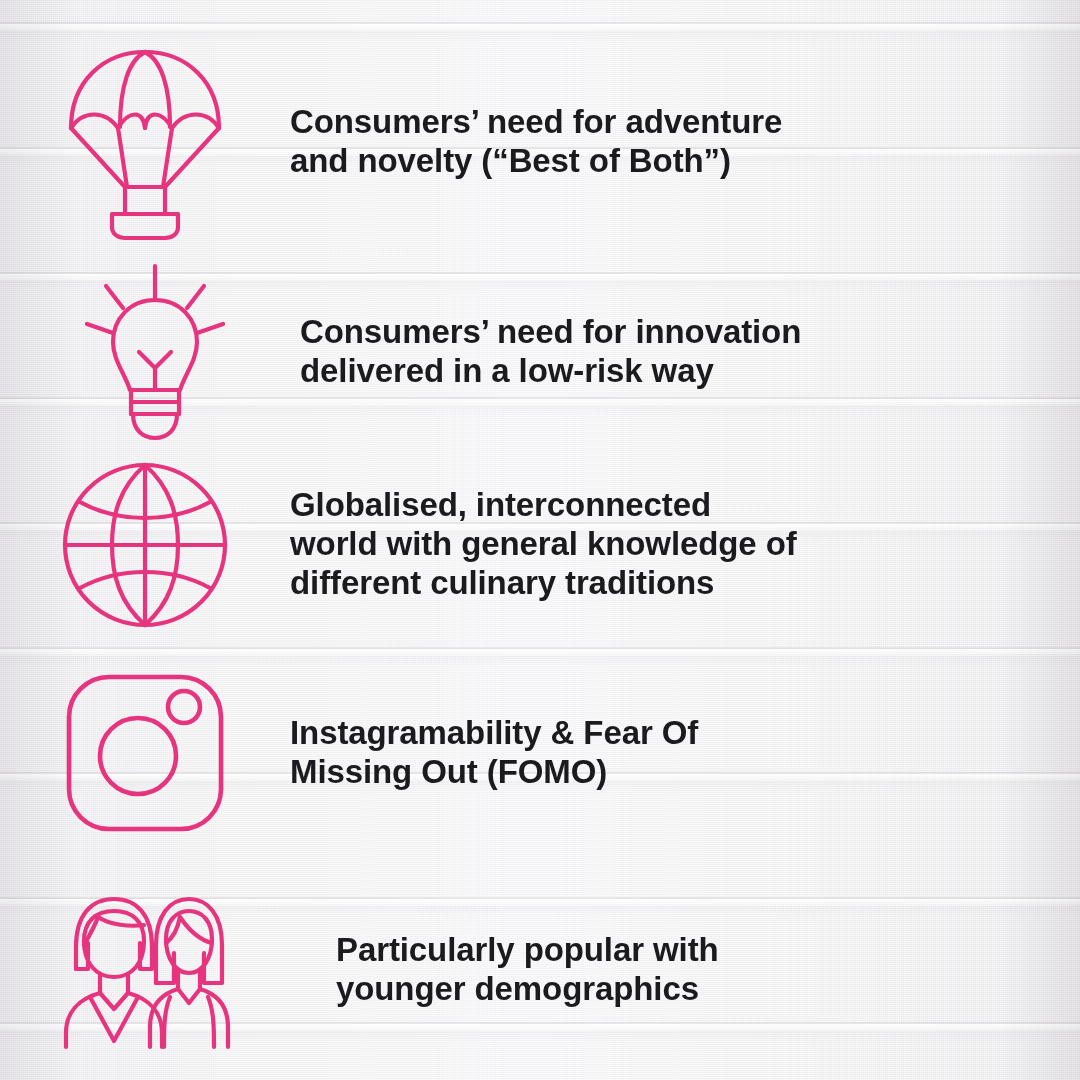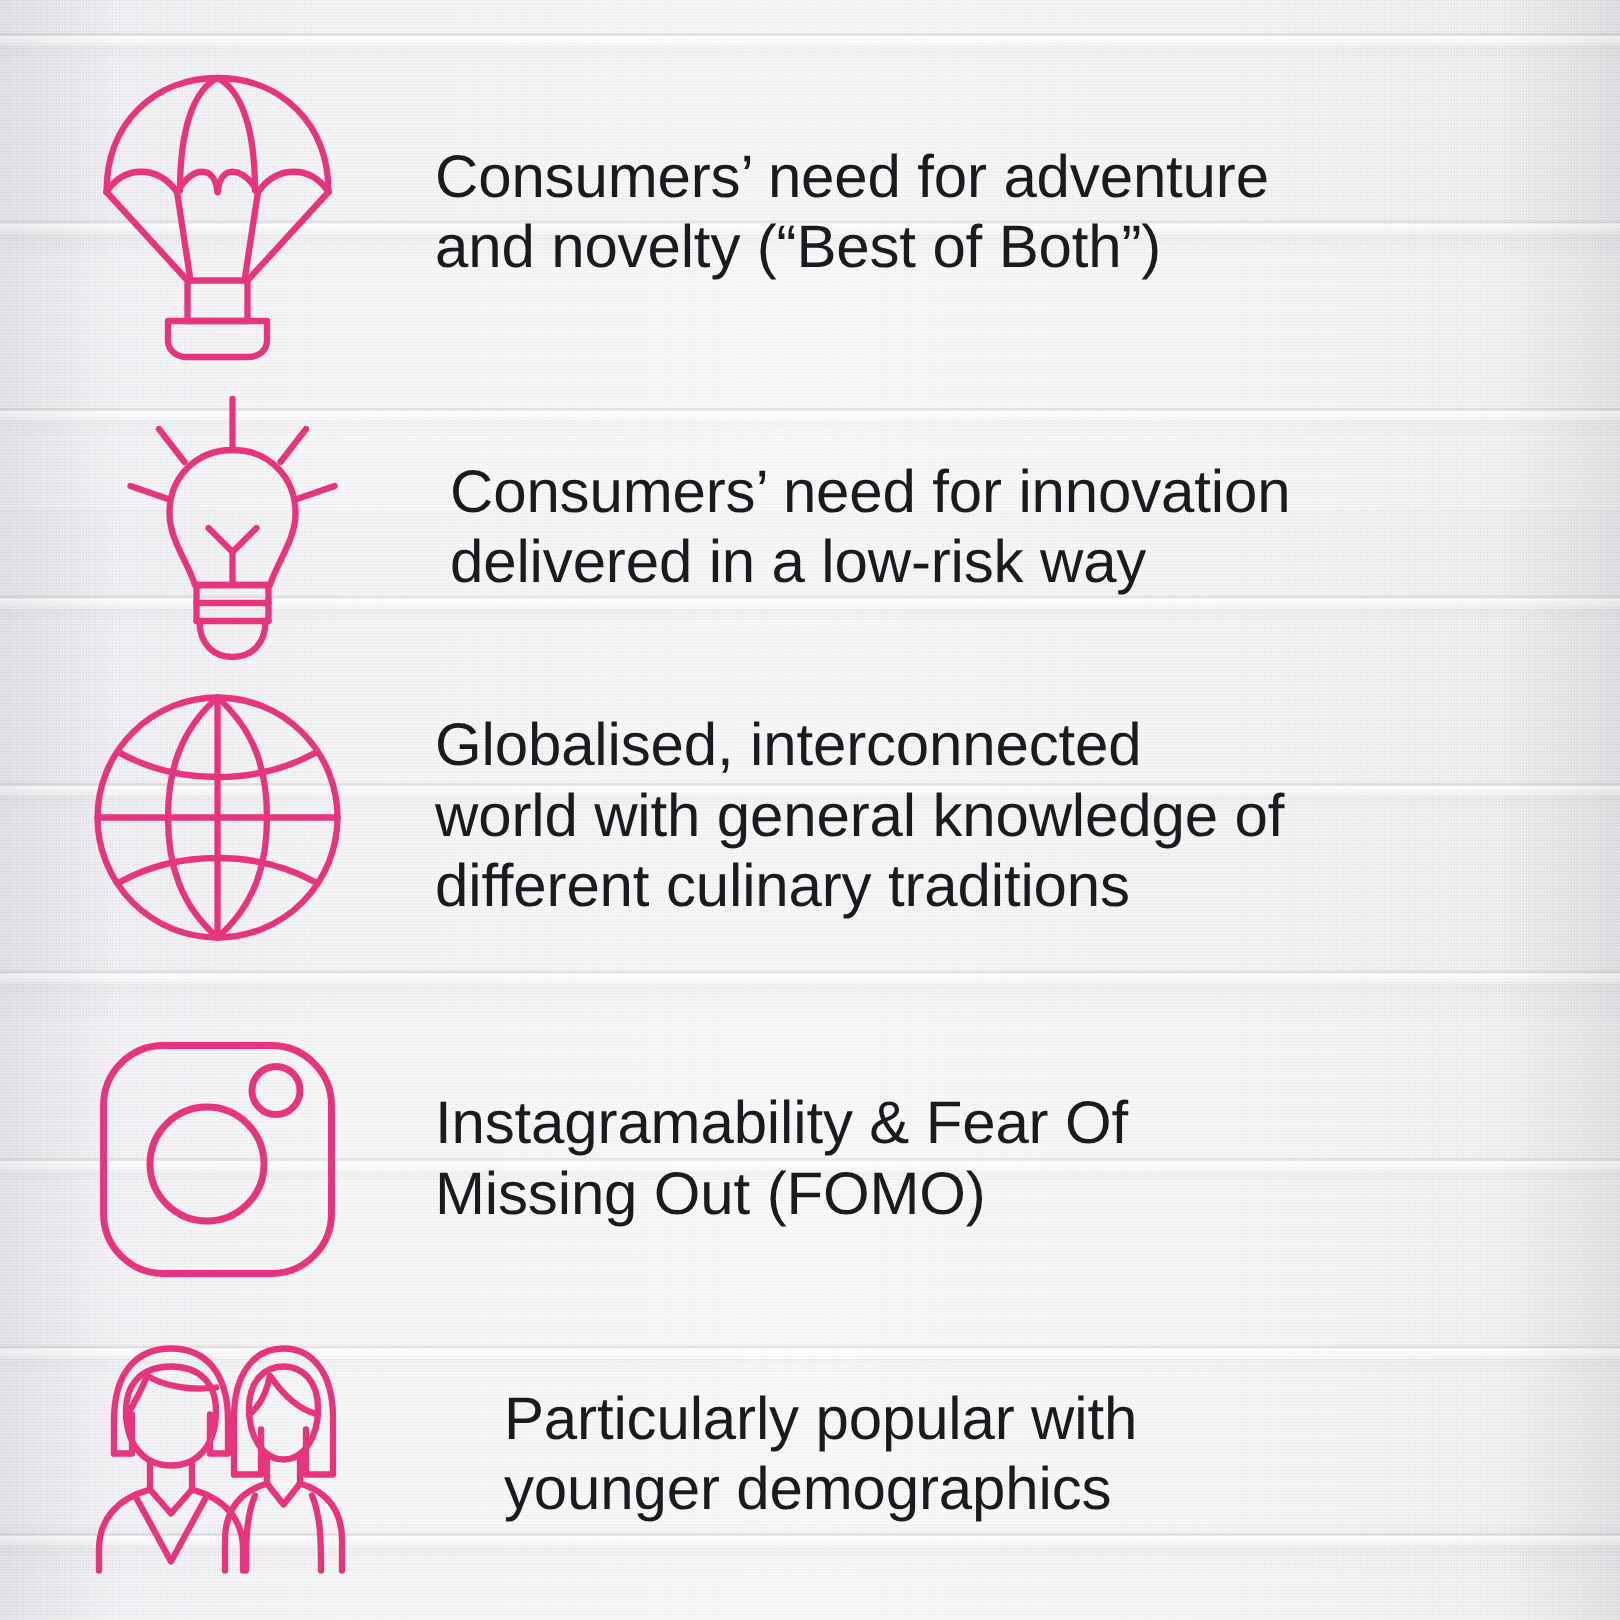--- a/index.html
+++ b/index.html
@@ -90,24 +90,24 @@
     min-width: 290px;
     display: flex;
     align-items: center;
     justify-content: center;
   }
 
   .text-cell {
     flex: 1;
     padding-right: 40px;
     color: #1b1b1f;
-    font-size: 40px;
+    font-size: 33px;
     line-height: 1.18;
     letter-spacing: -0.1px;
-    font-weight: 400;
+    font-weight: 700;
     white-space: pre-line;
   }
 
   svg { display: block; overflow: visible; }
 </style>
 </head>
 <body>
 
 <div id="slide">
 
@@ -237,21 +237,21 @@
             <path d="M18 40 C38 51 59 56 83 56 C107 56 128 51 148 40"></path>
             <path d="M18 126 C38 115 59 110 83 110 C107 110 128 115 148 126"></path>
           </svg>
         </span>
       </div>
       <div class="text-cell">Globalised, interconnected
 world with general knowledge of
 different culinary traditions</div>
     </div>
 
-    <div class="row" style="top:692px; height:162px;">
+    <div class="row" style="top:672px; height:162px;">
       <div class="icon-cell">
         <span>
           <svg width="158" height="158" viewBox="0 0 158 158" fill="none" stroke="#e6347e" stroke-width="4.6" stroke-linecap="round" stroke-linejoin="round">
             <rect x="3" y="3" width="152" height="152" rx="40" ry="40"></rect>
             <circle cx="72" cy="82" r="38"></circle>
             <circle cx="118" cy="33" r="16"></circle>
           </svg>
         </span>
       </div>
       <div class="text-cell">Instagramability &amp; Fear Of

